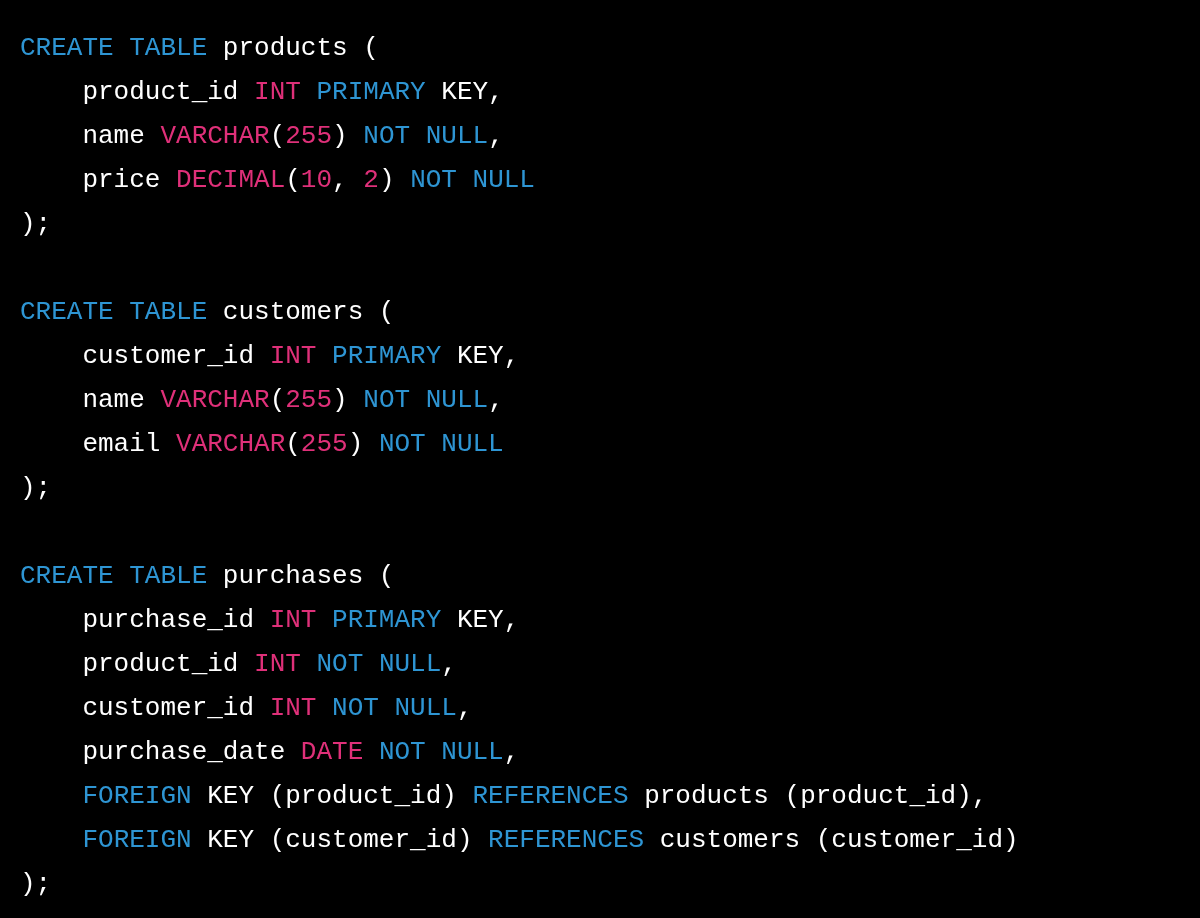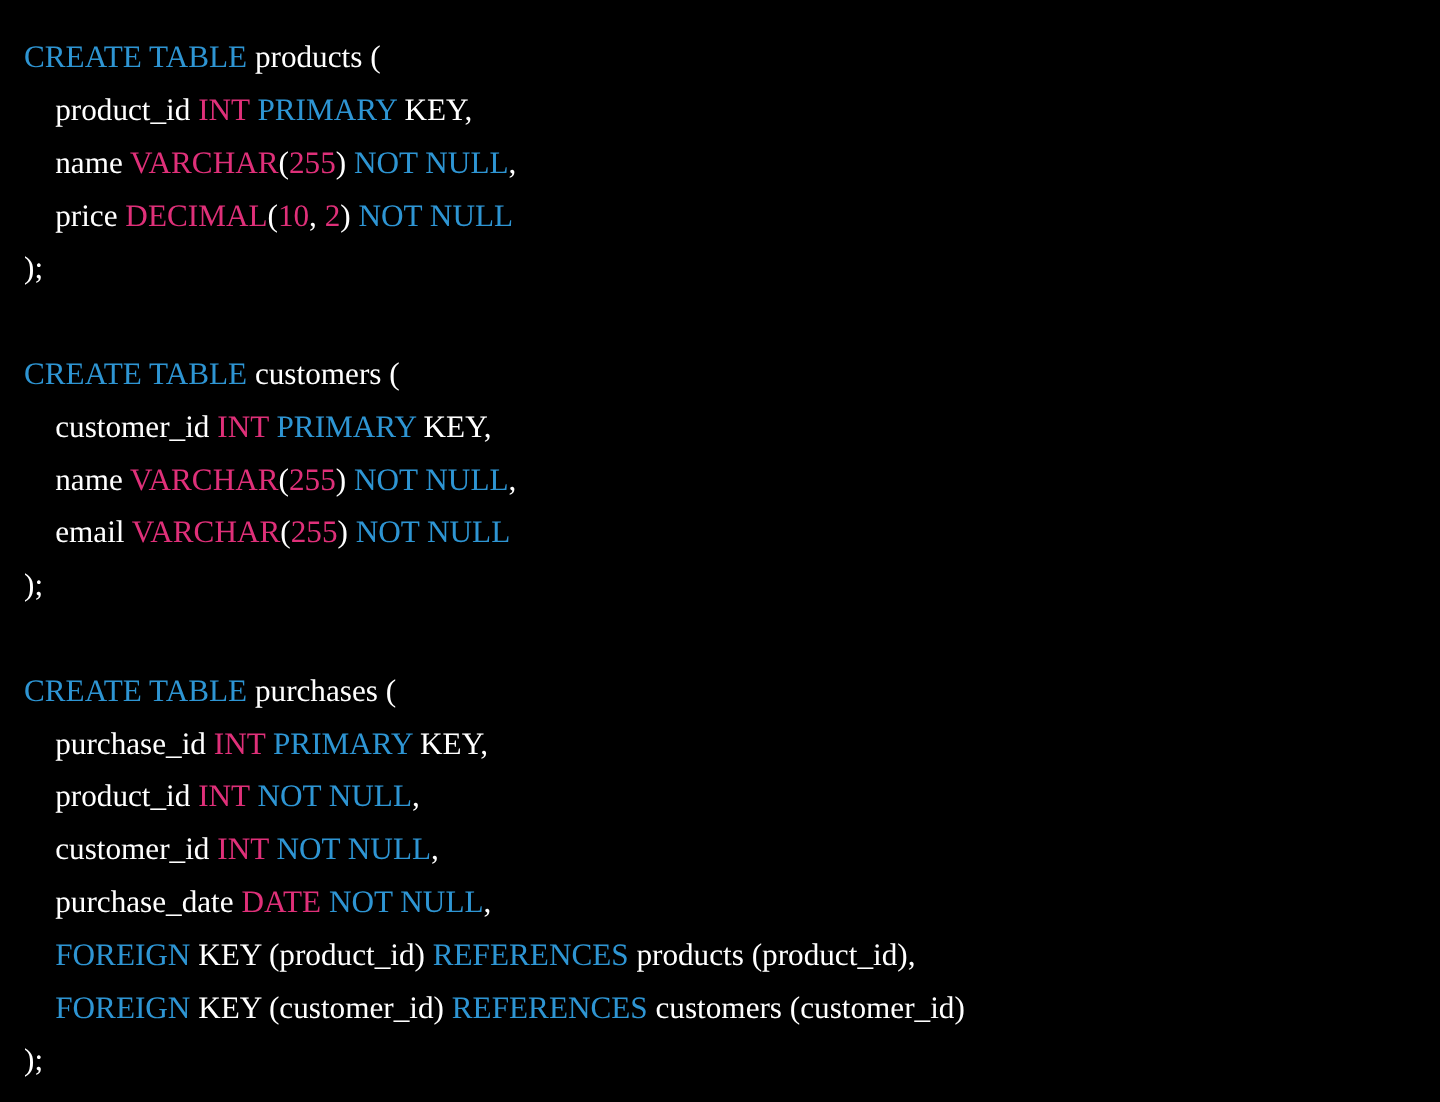--- a/index.html
+++ b/index.html
@@ -10,21 +10,21 @@
     width: 1200px;
     height: 918px;
     background: #000000;
     overflow: hidden;
   }
   .code-block {
     box-sizing: border-box;
     width: 964px;
     height: 918px;
     padding: 26px 20px 20px 20px;
-    font-family: Liberation Serif, serif;
+    font-family: Liberation Mono, monospace;
     font-size: 26px;
     line-height: 44px;
     white-space: pre;
     letter-spacing: 0;
   }
   .code-line {
     height: 44px;
     white-space: pre;
   }
   .tok-keyword { color: var(--keyword-color, #2e95d3); }

